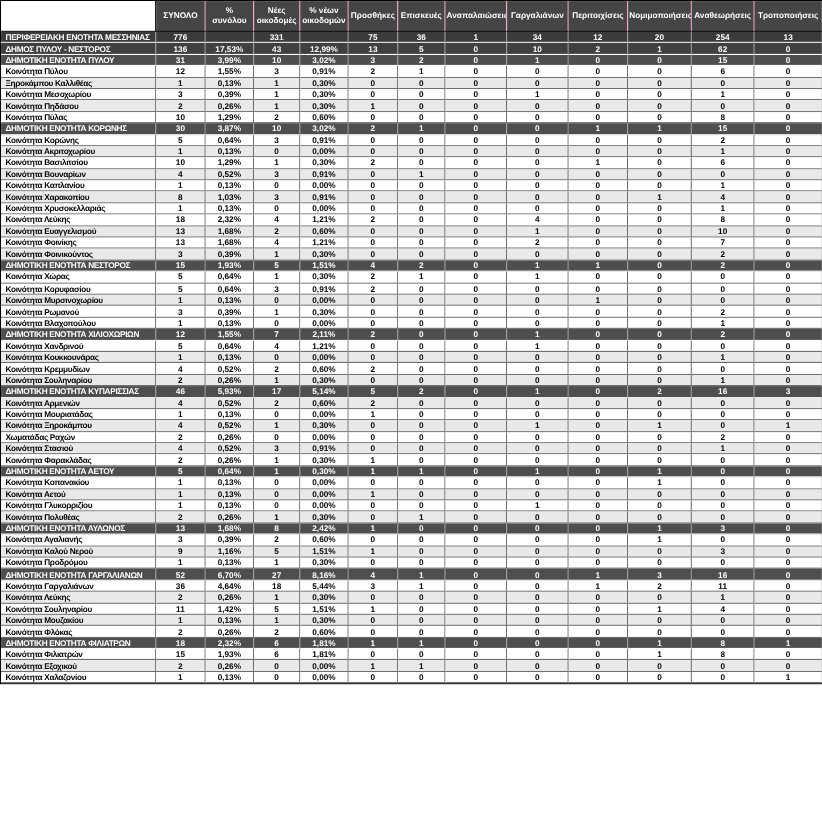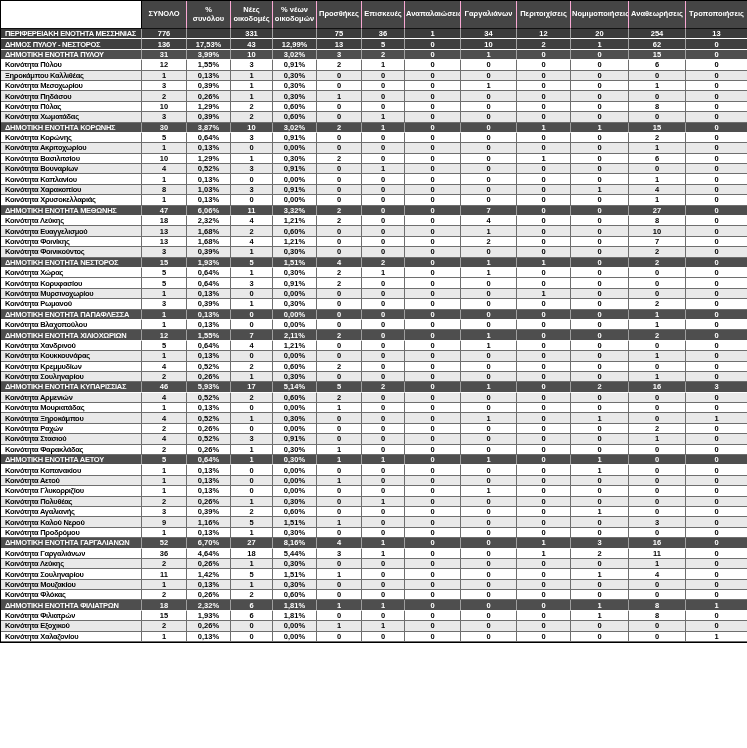--- a/index.html
+++ b/index.html
@@ -187,35 +187,20 @@
           <td>0,60%</td>
           <td>0</td>
           <td>0</td>
           <td>0</td>
           <td>0</td>
           <td>0</td>
           <td>0</td>
           <td>8</td>
           <td>0</td>
         </tr>
-        <tr class="community stripe">
-          <td class="lbl">Κοινότητα Χωματάδας</td>
-          <td>3</td>
-          <td>0,39%</td>
-          <td>2</td>
-          <td>0,60%</td>
-          <td>0</td>
-          <td>1</td>
-          <td>0</td>
-          <td>0</td>
-          <td>0</td>
-          <td>0</td>
-          <td>0</td>
-          <td>0</td>
-        </tr>
         <tr class="dark unit">
           <td class="lbl">ΔΗΜΟΤΙΚΗ ΕΝΟΤΗΤΑ ΚΟΡΩΝΗΣ</td>
           <td>30</td>
           <td>3,87%</td>
           <td>10</td>
           <td>3,02%</td>
           <td>2</td>
           <td>1</td>
           <td>0</td>
           <td>0</td>
@@ -322,35 +307,20 @@
           <td>0,00%</td>
           <td>0</td>
           <td>0</td>
           <td>0</td>
           <td>0</td>
           <td>0</td>
           <td>0</td>
           <td>1</td>
           <td>0</td>
         </tr>
-        <tr class="dark unit">
-          <td class="lbl">ΔΗΜΟΤΙΚΗ ΕΝΟΤΗΤΑ ΜΕΘΩΝΗΣ</td>
-          <td>47</td>
-          <td>6,06%</td>
-          <td>11</td>
-          <td>3,32%</td>
-          <td>2</td>
-          <td>0</td>
-          <td>0</td>
-          <td>7</td>
-          <td>0</td>
-          <td>0</td>
-          <td>27</td>
-          <td>0</td>
-        </tr>
         <tr class="community plain">
           <td class="lbl">Κοινότητα Λεύκης</td>
           <td>18</td>
           <td>2,32%</td>
           <td>4</td>
           <td>1,21%</td>
           <td>2</td>
           <td>0</td>
           <td>0</td>
           <td>4</td>
@@ -470,35 +440,20 @@
           <td>0,39%</td>
           <td>1</td>
           <td>0,30%</td>
           <td>0</td>
           <td>0</td>
           <td>0</td>
           <td>0</td>
           <td>0</td>
           <td>0</td>
           <td>2</td>
-          <td>0</td>
-        </tr>
-        <tr class="dark unit">
-          <td class="lbl">ΔΗΜΟΤΙΚΗ ΕΝΟΤΗΤΑ ΠΑΠΑΦΛΕΣΣΑ</td>
-          <td>1</td>
-          <td>0,13%</td>
-          <td>0</td>
-          <td>0,00%</td>
-          <td>0</td>
-          <td>0</td>
-          <td>0</td>
-          <td>0</td>
-          <td>0</td>
-          <td>0</td>
-          <td>1</td>
           <td>0</td>
         </tr>
         <tr class="community plain">
           <td class="lbl">Κοινότητα Βλαχοπούλου</td>
           <td>1</td>
           <td>0,13%</td>
           <td>0</td>
           <td>0,00%</td>
           <td>0</td>
           <td>0</td>
@@ -638,21 +593,21 @@
           <td>0</td>
           <td>0</td>
           <td>0</td>
           <td>1</td>
           <td>0</td>
           <td>1</td>
           <td>0</td>
           <td>1</td>
         </tr>
         <tr class="community plain">
-          <td class="lbl">Κοινότητα Ραχών</td>
+          <td class="lbl">Χωματάδας Ραχών</td>
           <td>2</td>
           <td>0,26%</td>
           <td>0</td>
           <td>0,00%</td>
           <td>0</td>
           <td>0</td>
           <td>0</td>
           <td>0</td>
           <td>0</td>
           <td>0</td>
@@ -755,20 +710,35 @@
           <td>0,26%</td>
           <td>1</td>
           <td>0,30%</td>
           <td>0</td>
           <td>1</td>
           <td>0</td>
           <td>0</td>
           <td>0</td>
           <td>0</td>
           <td>0</td>
+          <td>0</td>
+        </tr>
+        <tr class="dark unit">
+          <td class="lbl">ΔΗΜΟΤΙΚΗ ΕΝΟΤΗΤΑ ΑΥΛΩΝΟΣ</td>
+          <td>13</td>
+          <td>1,68%</td>
+          <td>8</td>
+          <td>2,42%</td>
+          <td>1</td>
+          <td>0</td>
+          <td>0</td>
+          <td>0</td>
+          <td>0</td>
+          <td>1</td>
+          <td>3</td>
           <td>0</td>
         </tr>
         <tr class="community plain">
           <td class="lbl">Κοινότητα Αγαλιανής</td>
           <td>3</td>
           <td>0,39%</td>
           <td>2</td>
           <td>0,60%</td>
           <td>0</td>
           <td>0</td>

